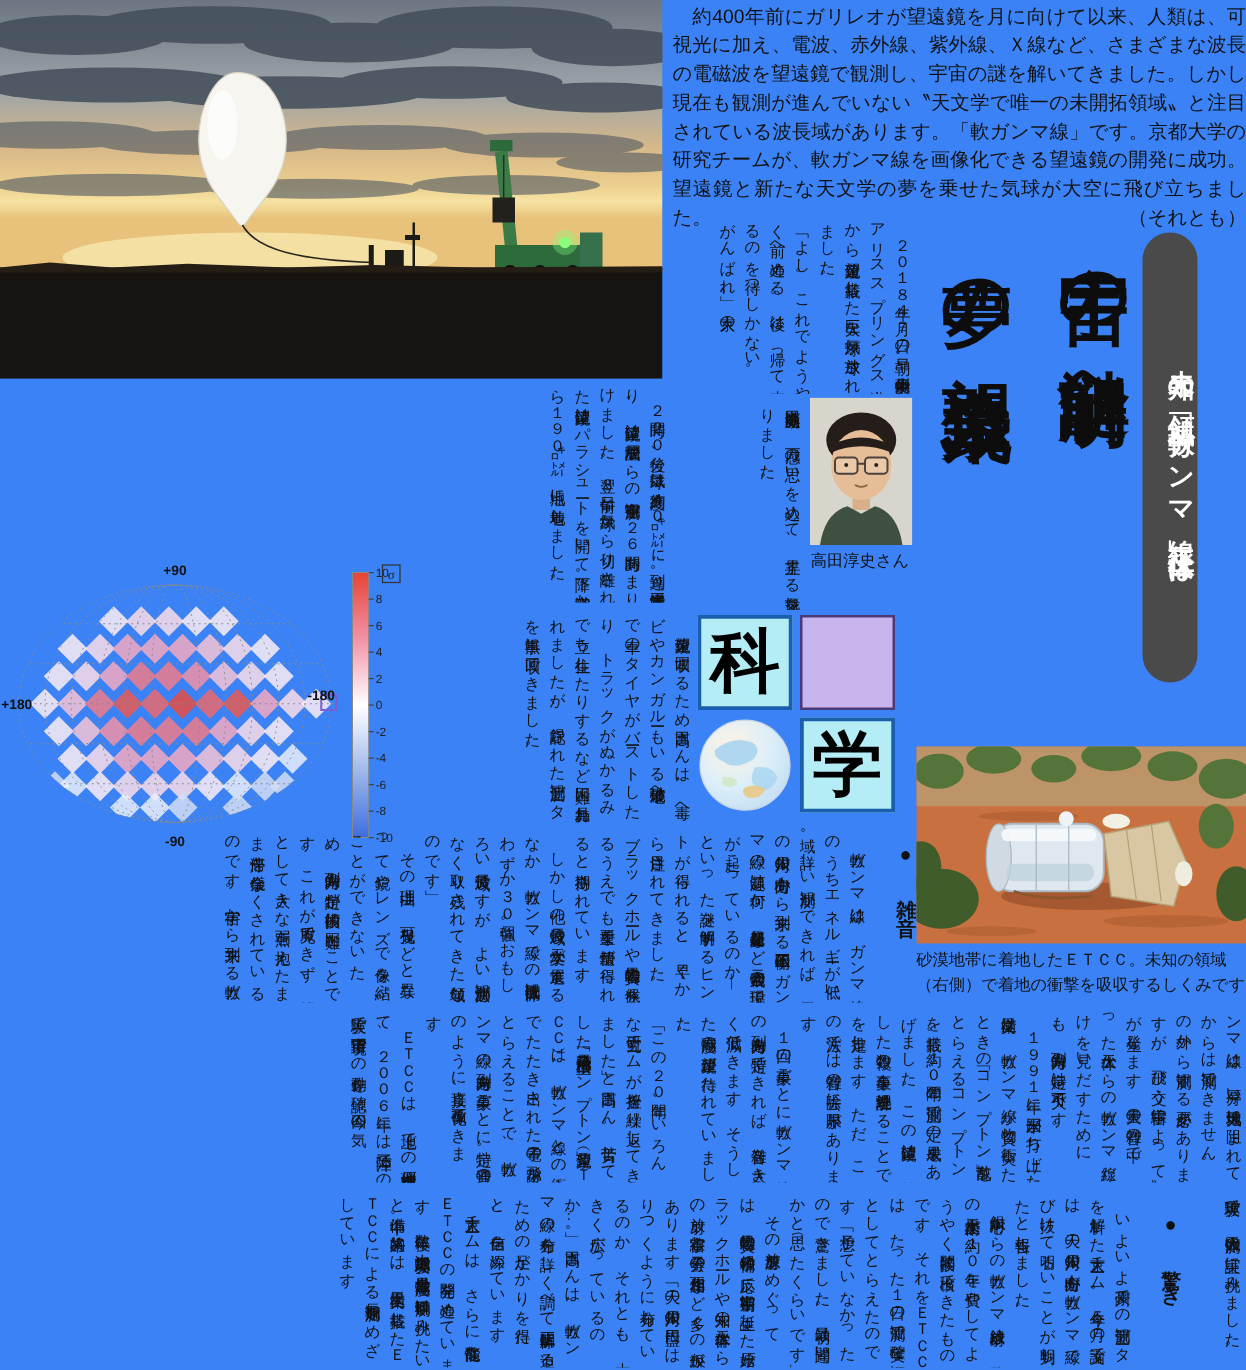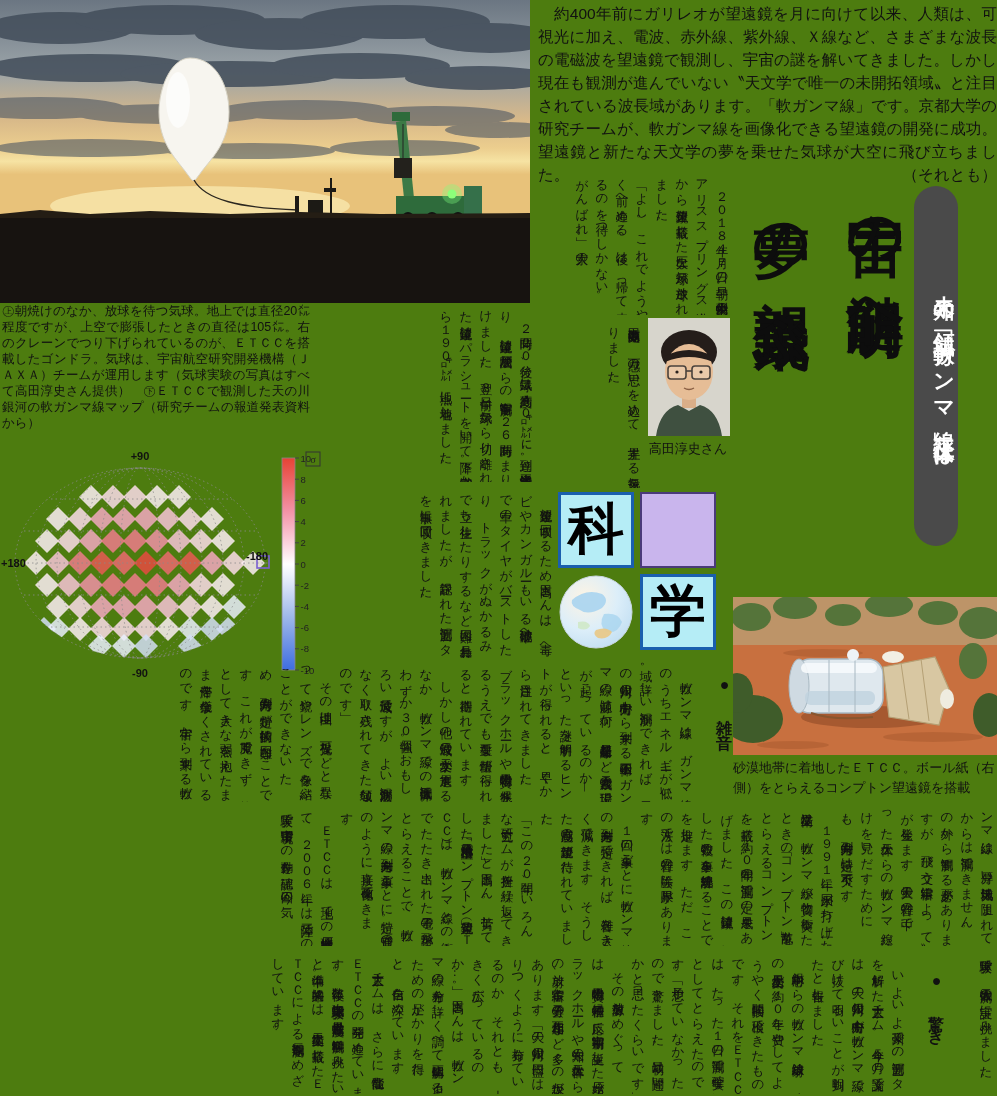--- a/index.html
+++ b/index.html
@@ -1,16 +1,16 @@
 <!DOCTYPE html>
 <html lang="ja"><head>
 <meta charset="utf-8">
 <style>
   html,body{margin:0;padding:0;background:#e8e8e8;}
-  #canvas{position:relative;width:997px;height:1096px;background:#4d7c0f;overflow:hidden;
+  #canvas{position:relative;width:997px;height:1096px;background:#3b82f6;overflow:hidden;
           font-family:"Liberation Serif",serif;color:#111;}
   .abs{position:absolute;}
   
   .v{writing-mode:vertical-rl;text-orientation:mixed;white-space:pre-line;overflow:hidden;
      font-family:"Liberation Serif",serif;font-size:12.5px;line-height:20px;letter-spacing:0.5px;
      text-align:start;}
   .lead{font-family:"Liberation Sans",sans-serif;font-size:15.5px;line-height:23px;
         text-align:justify;}
   .lead .byline{float:right;}
   .hl{writing-mode:vertical-rl;font-family:"Liberation Sans",sans-serif;font-weight:bold;
@@ -126,21 +126,20 @@
         <line x1="38" y1="53" x2="44" y2="53"></line>
       </g>
       <circle cx="29" cy="54" r="1.6" fill="#2a221e"></circle>
         <circle cx="53" cy="54" r="1.6" fill="#2a221e"></circle>
       <path d="M36 70 Q41 73 46 70" stroke="#8a5f44" stroke-width="1.4" fill="none"></path>
       <path d="M8 118 Q12 92 30 87 L41 93 L52 87 Q70 92 74 118 Z" fill="#3f5040"></path>
     </svg>
   </div>
   <div class="abs pcap" style="left:630px;top:440px;width:116px;height:20px;">高田淳史さん</div>
 
-  <div class="abs cap" style="left:2px;top:303px;width:308px;height:126px;">㊤朝焼けのなか、放球を待つ気球。地上では直径20㍍程度ですが、上空で膨張したときの直径は105㍍。右のクレーンでつり下げられているのが、ＥＴＣＣを搭載したゴンドラ。気球は、宇宙航空研究開発機構（ＪＡＸＡ）チームが運用します（気球実験の写真はすべて高田淳史さん提供）　㊦ＥＴＣＣで観測した天の川銀河の軟ガンマ線マップ（研究チームの報道発表資料から）</div>
 
   <div class="abs v" style="left:316px;top:302px;width:220px;height:180px;">　２時間２０分後、気球は高度約４０㌔㍍に到達。水平浮遊状態に入り、望遠鏡は成層圏からの宇宙観測を２６時間あまり続けました。翌８日午前、気球から切り離された望遠鏡はパラシュートを開いて降下。空港から１９０㌔㍍地点に着地しました。</div>
 
   <div class="abs" style="left:0;top:448px;width:322px;height:232px;">
     <svg id="skymap" width="322" height="232" viewBox="0 0 322 232">
       <defs>
         <clipPath id="mapclip">
             <ellipse cx="140" cy="115" rx="125" ry="95"></ellipse>
           </clipPath>
         <linearGradient id="cbar" x1="0" y1="0" x2="0" y2="1">
@@ -339,21 +338,21 @@
         <polygon points="150,70 202,60 216,92 206,128 156,120" fill="#d8c7a2" stroke="#b5a075" stroke-width="1.2"></polygon>
         <line x1="168" y1="66" x2="176" y2="122" stroke="#b5a075" stroke-width="1"></line>
         <line x1="188" y1="62" x2="196" y2="124" stroke="#b5a075" stroke-width="1"></line>
         <ellipse cx="160" cy="60" rx="11" ry="6" fill="#f2efe4"></ellipse>
         <ellipse cx="214" cy="102" rx="7" ry="10" fill="#efece0"></ellipse>
         <circle cx="120" cy="58" r="6" fill="#eef3f6"></circle>
         <path d="M78 116 Q100 124 140 120" stroke="#88552e" stroke-width="2" fill="none"></path>
       </g>
     </svg>
   </div>
-  <div class="abs cap2" style="left:733px;top:758px;width:264px;height:42px;">砂漠地帯に着地したＥＴＣＣ。ボール紙（右側）をとらえるコンプトン望遠鏡を搭載</div>
+  <div class="abs cap2" style="left:733px;top:758px;width:264px;height:42px;">砂漠地帯に着地したＥＴＣＣ。未知の領域（右側）で着地の衝撃を吸収するしくみです</div>
 
   <div class="abs v" style="left:0;top:804px;width:997px;height:142px;">ンマ線は、分厚い地球大気に阻まれて地上からは観測できません。大気の外から観測する必要がありますが、飛び交う宇宙線によって〝雑音〟が発生します。大量の雑音の中で、狙った天体からの軟ガンマ線だけを見いだすためにも、到来方向の特定は不可欠です。
 　１９９１年に米国が打ち上げた天文衛星は、軟ガンマ線が物質と衝突したときの「コンプトン散乱」をとらえるコンプトン望遠鏡を搭載。約１０年間の観測で一定の成果をあげました。この望遠鏡は、検出した複数の事象を統計処理することで到来方向を推定します。ただ、この方法では雑音の除去に限界があります。
 　１回の事象ごとに軟ガンマ線の到来方向を特定できれば、雑音を大きく低減できます。そうした高感度の望遠鏡が待たれていました。
 　「この２０年間、いろんな研究チームが挫折を繰り返してきました」と高田さん。苦労して開発した「電子飛跡検出型コンプトン望遠鏡」（ＥＴＣＣ）は、軟ガンマ線との衝突でたたき出された電子の飛跡をとらえることで、軟ガンマ線の到来方向を事象ごとに特定。普通の望遠鏡のように直接、画像化できます。
 　ＥＴＣＣは、地上での原理検証実験を経て、２００６年には三陸沖での気球実験で宇宙環境下での動作を確認。今回の気</div>
 
   <div class="abs v" style="left:950px;top:950px;width:46px;height:142px;">球実験で、天体観測の実証に挑みました。</div>
   <div class="abs sechead" style="left:912px;top:972px;width:34px;height:120px;">●驚き</div>
   <div class="abs v" style="left:2px;top:950px;width:906px;height:144px;">　いよいよ豪州での観測データを解析した京大チーム。今年５月の論文では、天の川銀河の中心方向が軟ガンマ線で飛び抜けて明るいことが判明したと報告しました。

